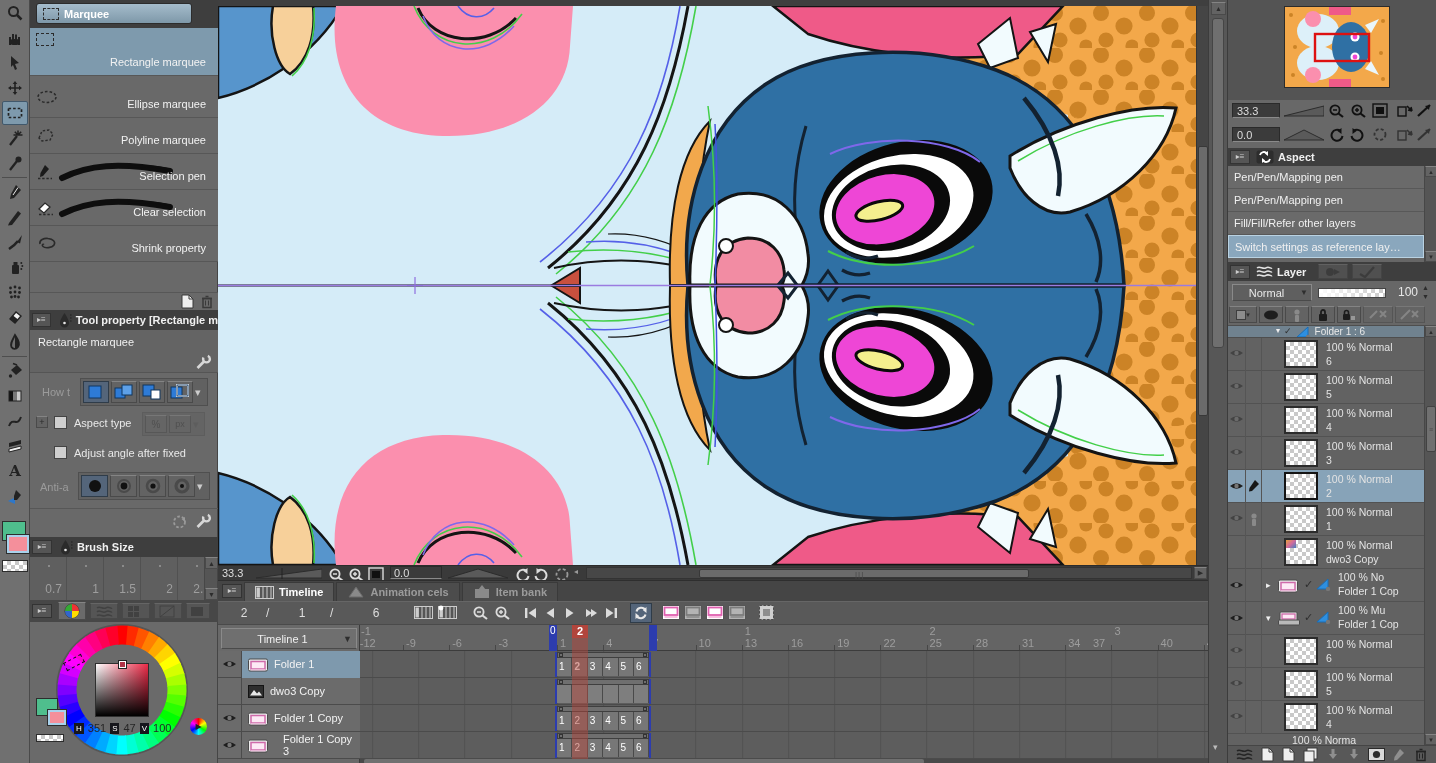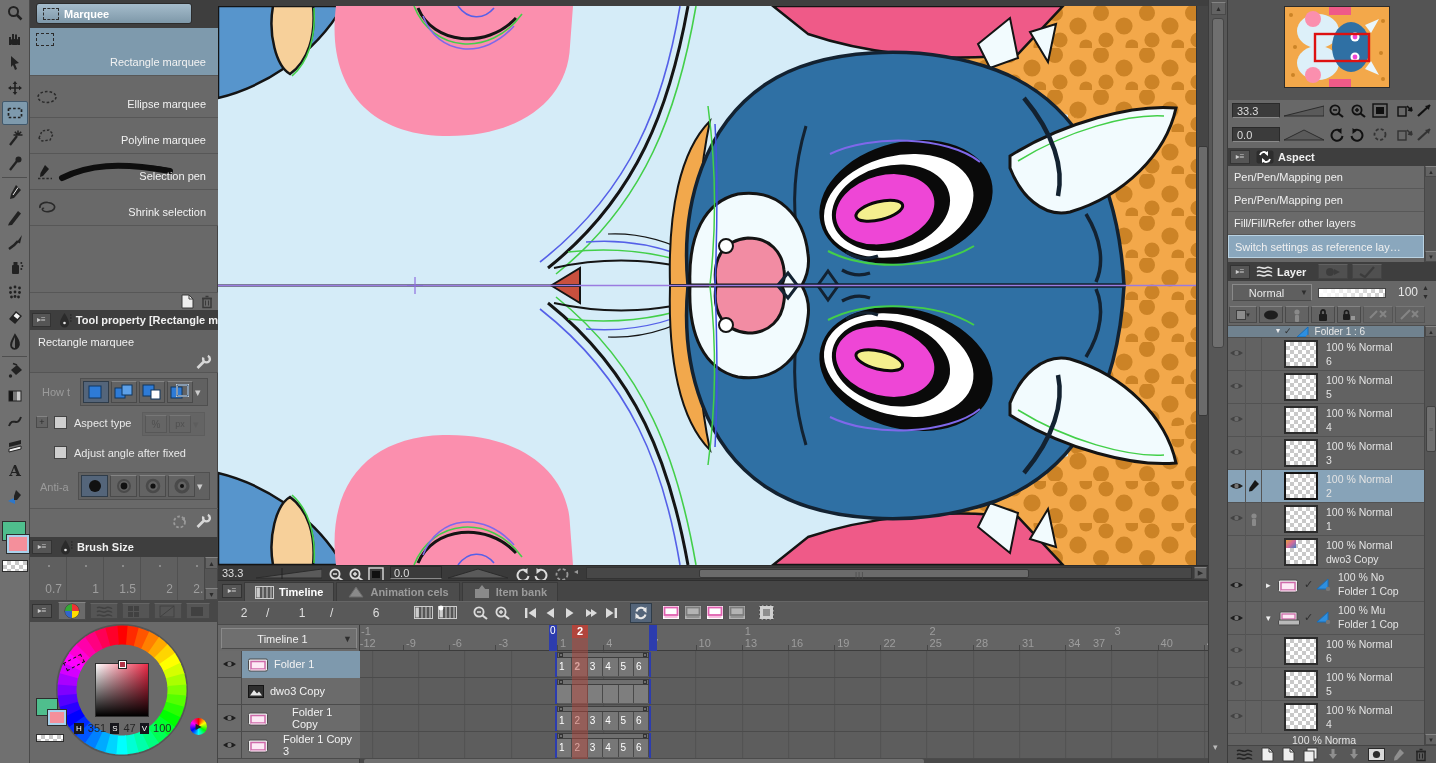--- a/index.html
+++ b/index.html
@@ -214,25 +214,38 @@
             </svg>
           </span>
           <span style="position: absolute; left: 28px; top: 5px;"><svg width="118" height="26" viewBox="0 0 118 26">
               <path d="M4,19 C30,6 60,3 112,12" fill="none" stroke="#0e0e0e" stroke-width="6" stroke-linecap="round"></path>
               <path d="M70,8 C90,6 104,8 114,11" fill="none" stroke="#0e0e0e" stroke-width="2"></path>
             </svg></span>
           <span class="lbl">Selection pen</span>
         </div>
         <div class="strow" style="height: 36px;">
           <span class="ic" style="margin-left: 6px;">
+            <svg width="22" height="16" viewBox="0 0 22 16">
+              <polygon points="3,9 9,3 14,7 8,13" fill="#fff" stroke="#2a2a2a" stroke-width="1.3"></polygon>
+              <path d="M3,14.5 h14" stroke="#2a2a2a" stroke-dasharray="2.4,1.8" stroke-width="1.4"></path>
+            </svg>
+          </span>
+          <span style="position: absolute; left: 28px; top: 5px;"><svg width="118" height="26" viewBox="0 0 118 26">
+              <path d="M4,19 C30,6 60,3 112,12" fill="none" stroke="#0e0e0e" stroke-width="6" stroke-linecap="round"></path>
+              <path d="M70,8 C90,6 104,8 114,11" fill="none" stroke="#0e0e0e" stroke-width="2"></path>
+            </svg></span>
+          <span class="lbl">Clear selection</span>
+        </div>
+        <div class="strow" style="height: 36px;">
+          <span class="ic" style="margin-left: 6px;">
             <svg width="22" height="15" viewBox="0 0 22 15">
               <path d="M4,8 C3,4 8,2 12,2.5 C17,3 20,6 18,9 C16,12 9,12.5 7,10.5 C5.5,9 7,7.5 8,8.5" fill="none" stroke="#2a2a2a" stroke-width="1.6"></path>
             </svg>
           </span>
-          <span class="lbl">Shrink selection</span>
+          <span class="lbl">Shrink property</span>
         </div>
       </div>
     <div class="p" style="left:0;top:292px;width:188px;height:18px;background:#696969;border-top:1px solid #575757;">
       <span class="ic p" style="right:24px;top:1px;" id="st-page">
           <svg width="14" height="15" viewBox="0 0 14 15">
             <path d="M2,1 h7 l4,4 v9 h-11 z" fill="#efefef" stroke="#3a3a3a"></path>
             <path d="M9,1 v4 h4" fill="none" stroke="#3a3a3a"></path>
           </svg>
         </span>
       <span class="ic p" style="right:4px;top:1px;" id="st-trash">
@@ -811,21 +824,21 @@
               <span style="color: rgb(242, 242, 242);">dwo3 Copy</span>
             </div>
           </div>
           <div style="height: 27px; display: flex; align-items: center; border-bottom: 1px solid rgb(75, 75, 75); background: rgb(107, 107, 107);">
             <div style="width: 24px; height: 27px; display: flex; align-items: center; justify-content: center; border-right: 1px solid rgb(75, 75, 75);">
               <svg width="15" height="12" viewBox="0 0 15 12">
                 <path d="M1,6 Q7.5,0.5 14,6 Q7.5,11.5 1,6 Z" fill="#1e1e1e"></path>
                 <circle cx="7.5" cy="6" r="2.2" fill="#777"></circle>
               </svg>
             </div>
-            <div style="flex: 1 1 0%; height: 42px; display: flex; align-items: center; gap: 24px; padding-left: 6px; background: transparent;">
+            <div style="flex: 1 1 0%; height: 42px; display: flex; align-items: center; gap: 6px; padding-left: 6px; background: transparent;">
               <span class="ic">
                 <svg width="20" height="15" viewBox="0 0 20 15">
                   <rect x="0.5" y="2" width="19" height="12" rx="1.5" fill="#ececec" stroke="#4a4a4a"></rect>
                   <rect x="3" y="4.5" width="14" height="7.5" fill="#fde9f5" stroke="#cf6aaa" stroke-width="1.5"></rect>
                   <rect x="3" y="12" width="14" height="1.4" fill="#e9b7d6"></rect>
                 </svg>
               </span>
               <span style="color: rgb(242, 242, 242);">Folder 1 Copy</span>
             </div>
           </div>

